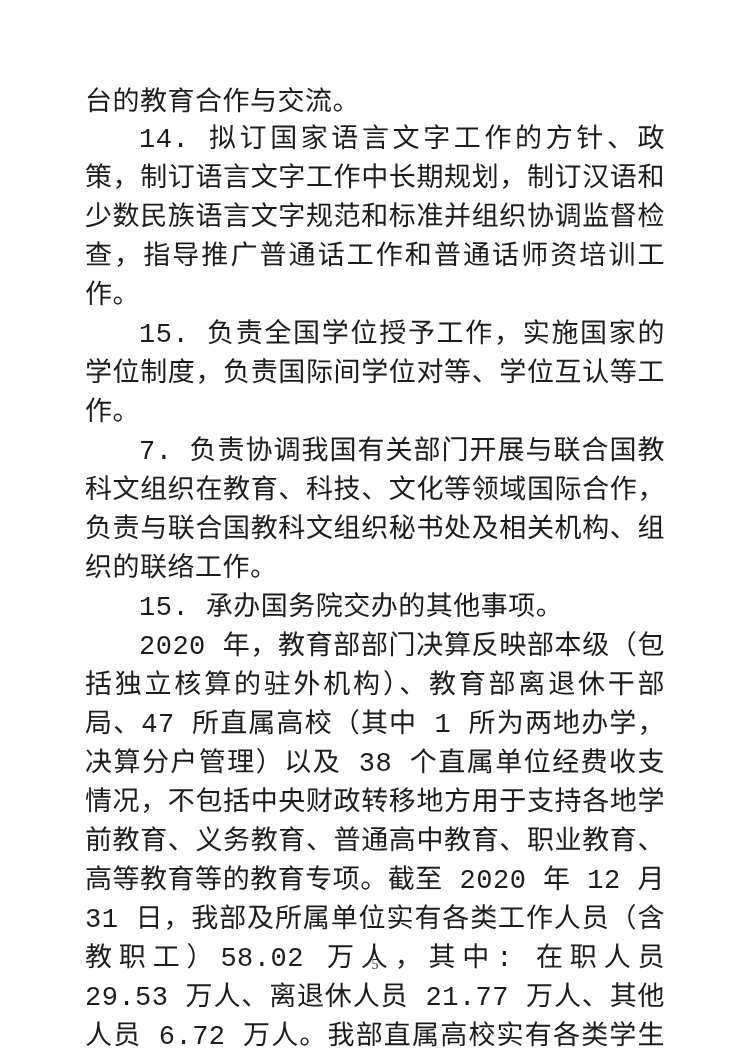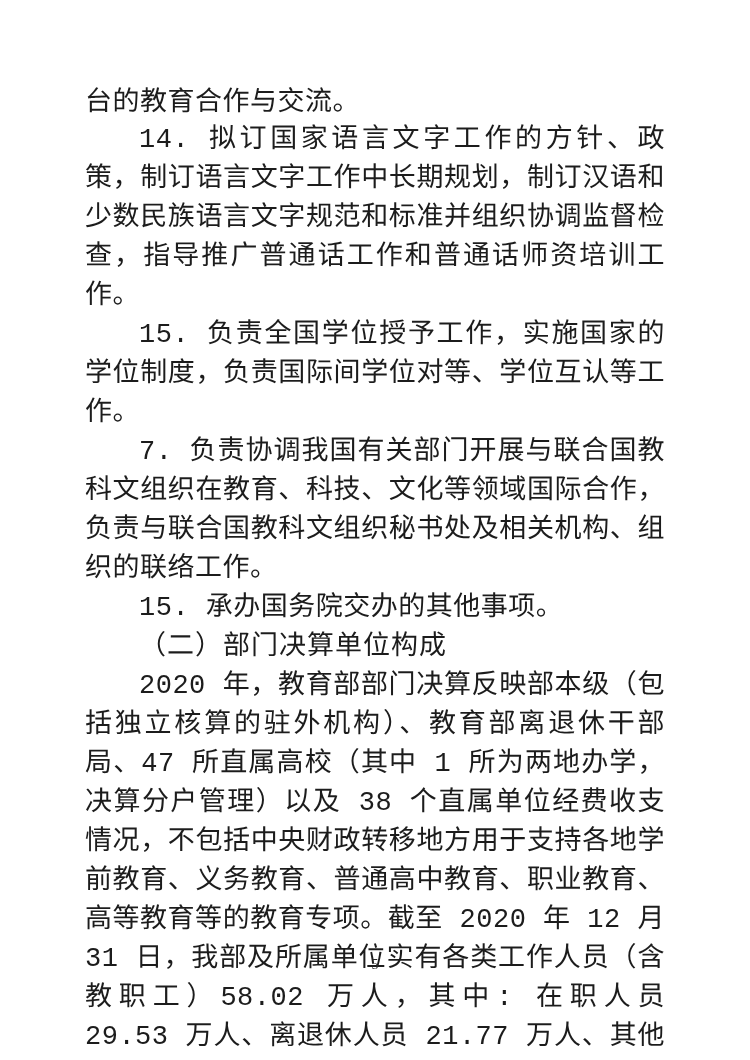--- a/index.html
+++ b/index.html
@@ -53,19 +53,18 @@
 </head>
 <body>
 
 <div class="page">
   <main class="content">
     <p class="para">台的教育合作与交流。</p>
     <p class="para indent">14. 拟订国家语言文字工作的方针、政策，制订语言文字工作中长期规划，制订汉语和少数民族语言文字规范和标准并组织协调监督检查，指导推广普通话工作和普通话师资培训工作。</p>
     <p class="para indent">15. 负责全国学位授予工作，实施国家的学位制度，负责国际间学位对等、学位互认等工作。</p>
     <p class="para indent">7. 负责协调我国有关部门开展与联合国教科文组织在教育、科技、文化等领域国际合作，负责与联合国教科文组织秘书处及相关机构、组织的联络工作。</p>
     <p class="para indent">15. 承办国务院交办的其他事项。</p>
-    <p class="para indent section-heading">（二）部门决算单位构成</p>
     <p class="para indent">2020 年，教育部部门决算反映部本级（包括独立核算的驻外机构）、教育部离退休干部局、47 所直属高校（其中 1 所为两地办学，决算分户管理）以及 38 个直属单位经费收支情况，不包括中央财政转移地方用于支持各地学前教育、义务教育、普通高中教育、职业教育、高等教育等的教育专项。截至 2020 年 12 月 31 日，我部及所属单位实有各类工作人员（含教职工）58.02 万人，其中: 在职人员 29.53 万人、离退休人员 21.77 万人、其他人员 6.72 万人。我部直属高校实有各类学生 624.23 万人。</p>
   </main>
   <footer class="footer">
     <span class="page-number">5</span>
   </footer>
 </div>
 
 </body></html>

